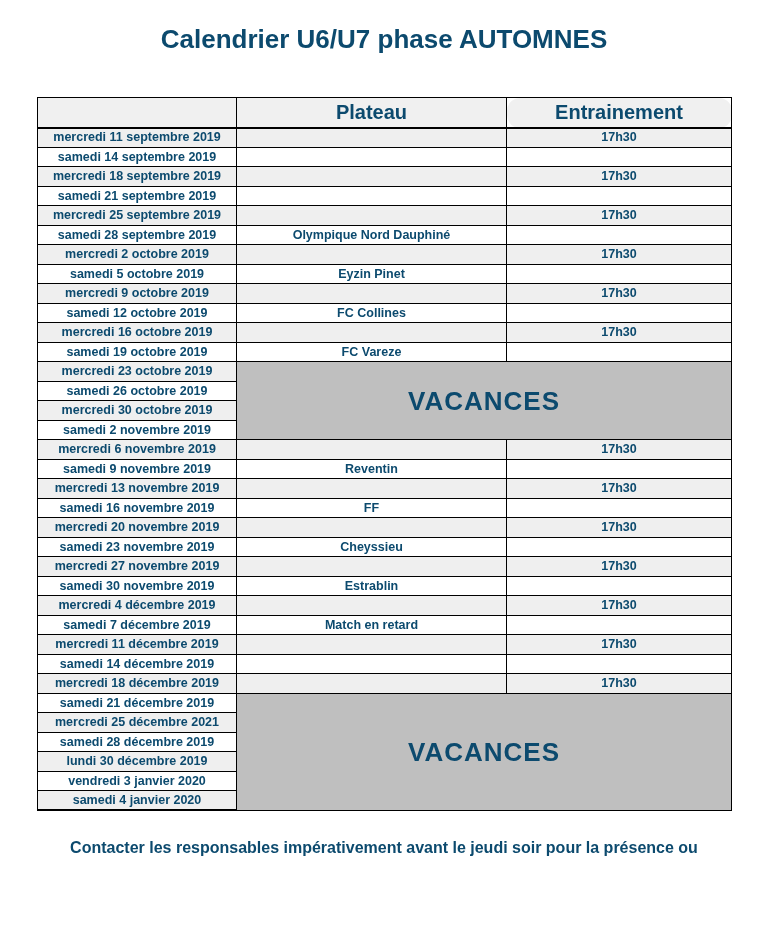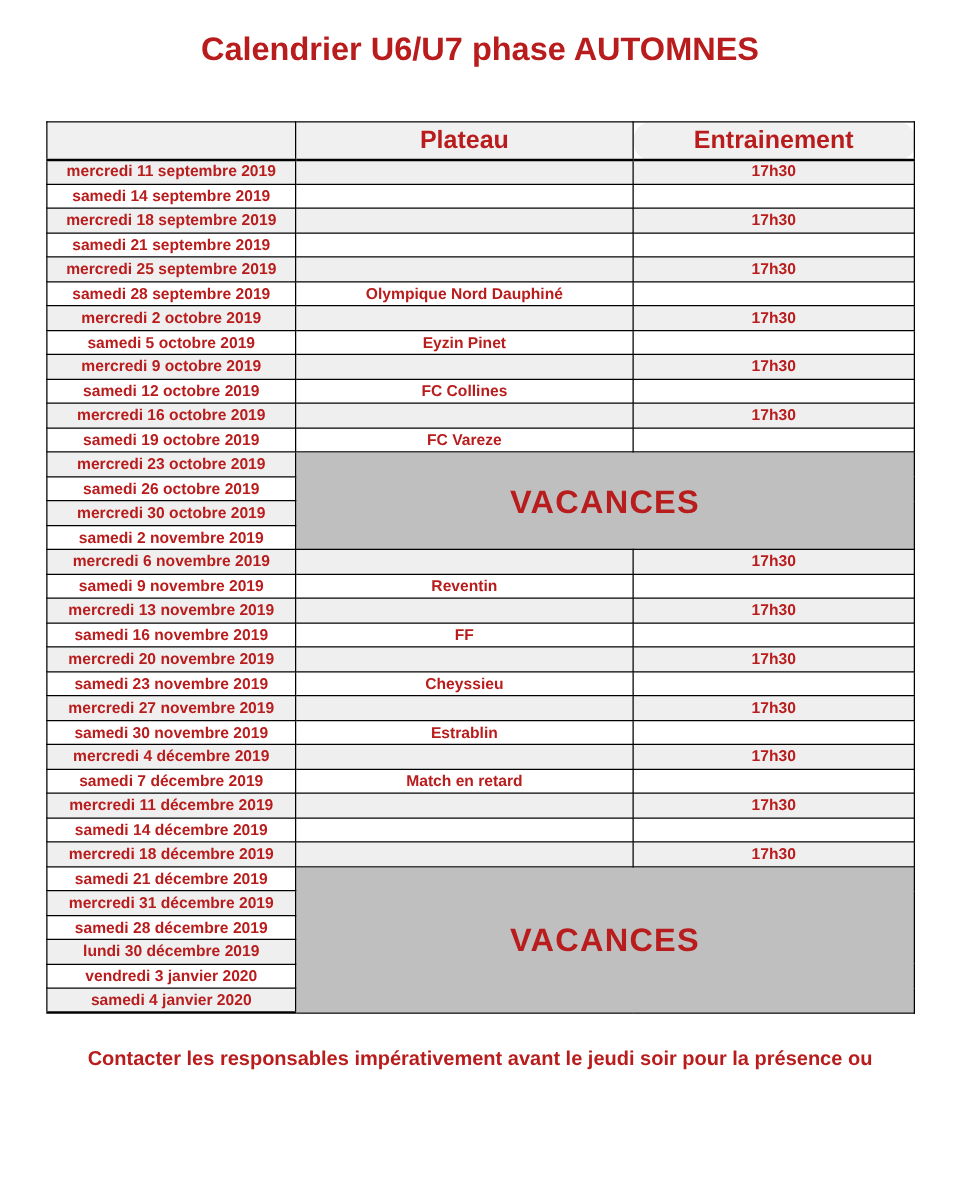--- a/index.html
+++ b/index.html
@@ -7,21 +7,21 @@
     padding: 0;
     background: #ffffff;
   }
   .page {
     position: relative;
     width: 768px;
     height: 952px;
     background: #ffffff;
     font-family: "Liberation Sans", "DejaVu Sans", sans-serif;
     font-weight: bold;
-    color: #b91c1c;
+    color: #0c4a6e;
     overflow: hidden;
   }
   .doc-title {
     position: absolute;
     top: 24px;
     left: 0;
     width: 768px;
     text-align: center;
     font-size: 26px;
     letter-spacing: 0px;
@@ -243,21 +243,21 @@
         <tr>
           <td class="date-cell shaded">mercredi 18 décembre 2019</td>
           <td class="plateau-cell shaded"></td>
           <td class="entrainement-cell shaded">17h30</td>
         </tr>
         <tr>
           <td class="date-cell">samedi 21 décembre 2019</td>
           <td class="vacances-cell edge-bottom" colspan="2" rowspan="6">VACANCES</td>
         </tr>
         <tr>
-          <td class="date-cell shaded">mercredi 31 décembre 2019</td>
+          <td class="date-cell shaded">mercredi 25 décembre 2021</td>
         </tr>
         <tr>
           <td class="date-cell">samedi 28 décembre 2019</td>
         </tr>
         <tr>
           <td class="date-cell shaded">lundi 30 décembre 2019</td>
         </tr>
         <tr>
           <td class="date-cell">vendredi 3 janvier 2020</td>
         </tr>

